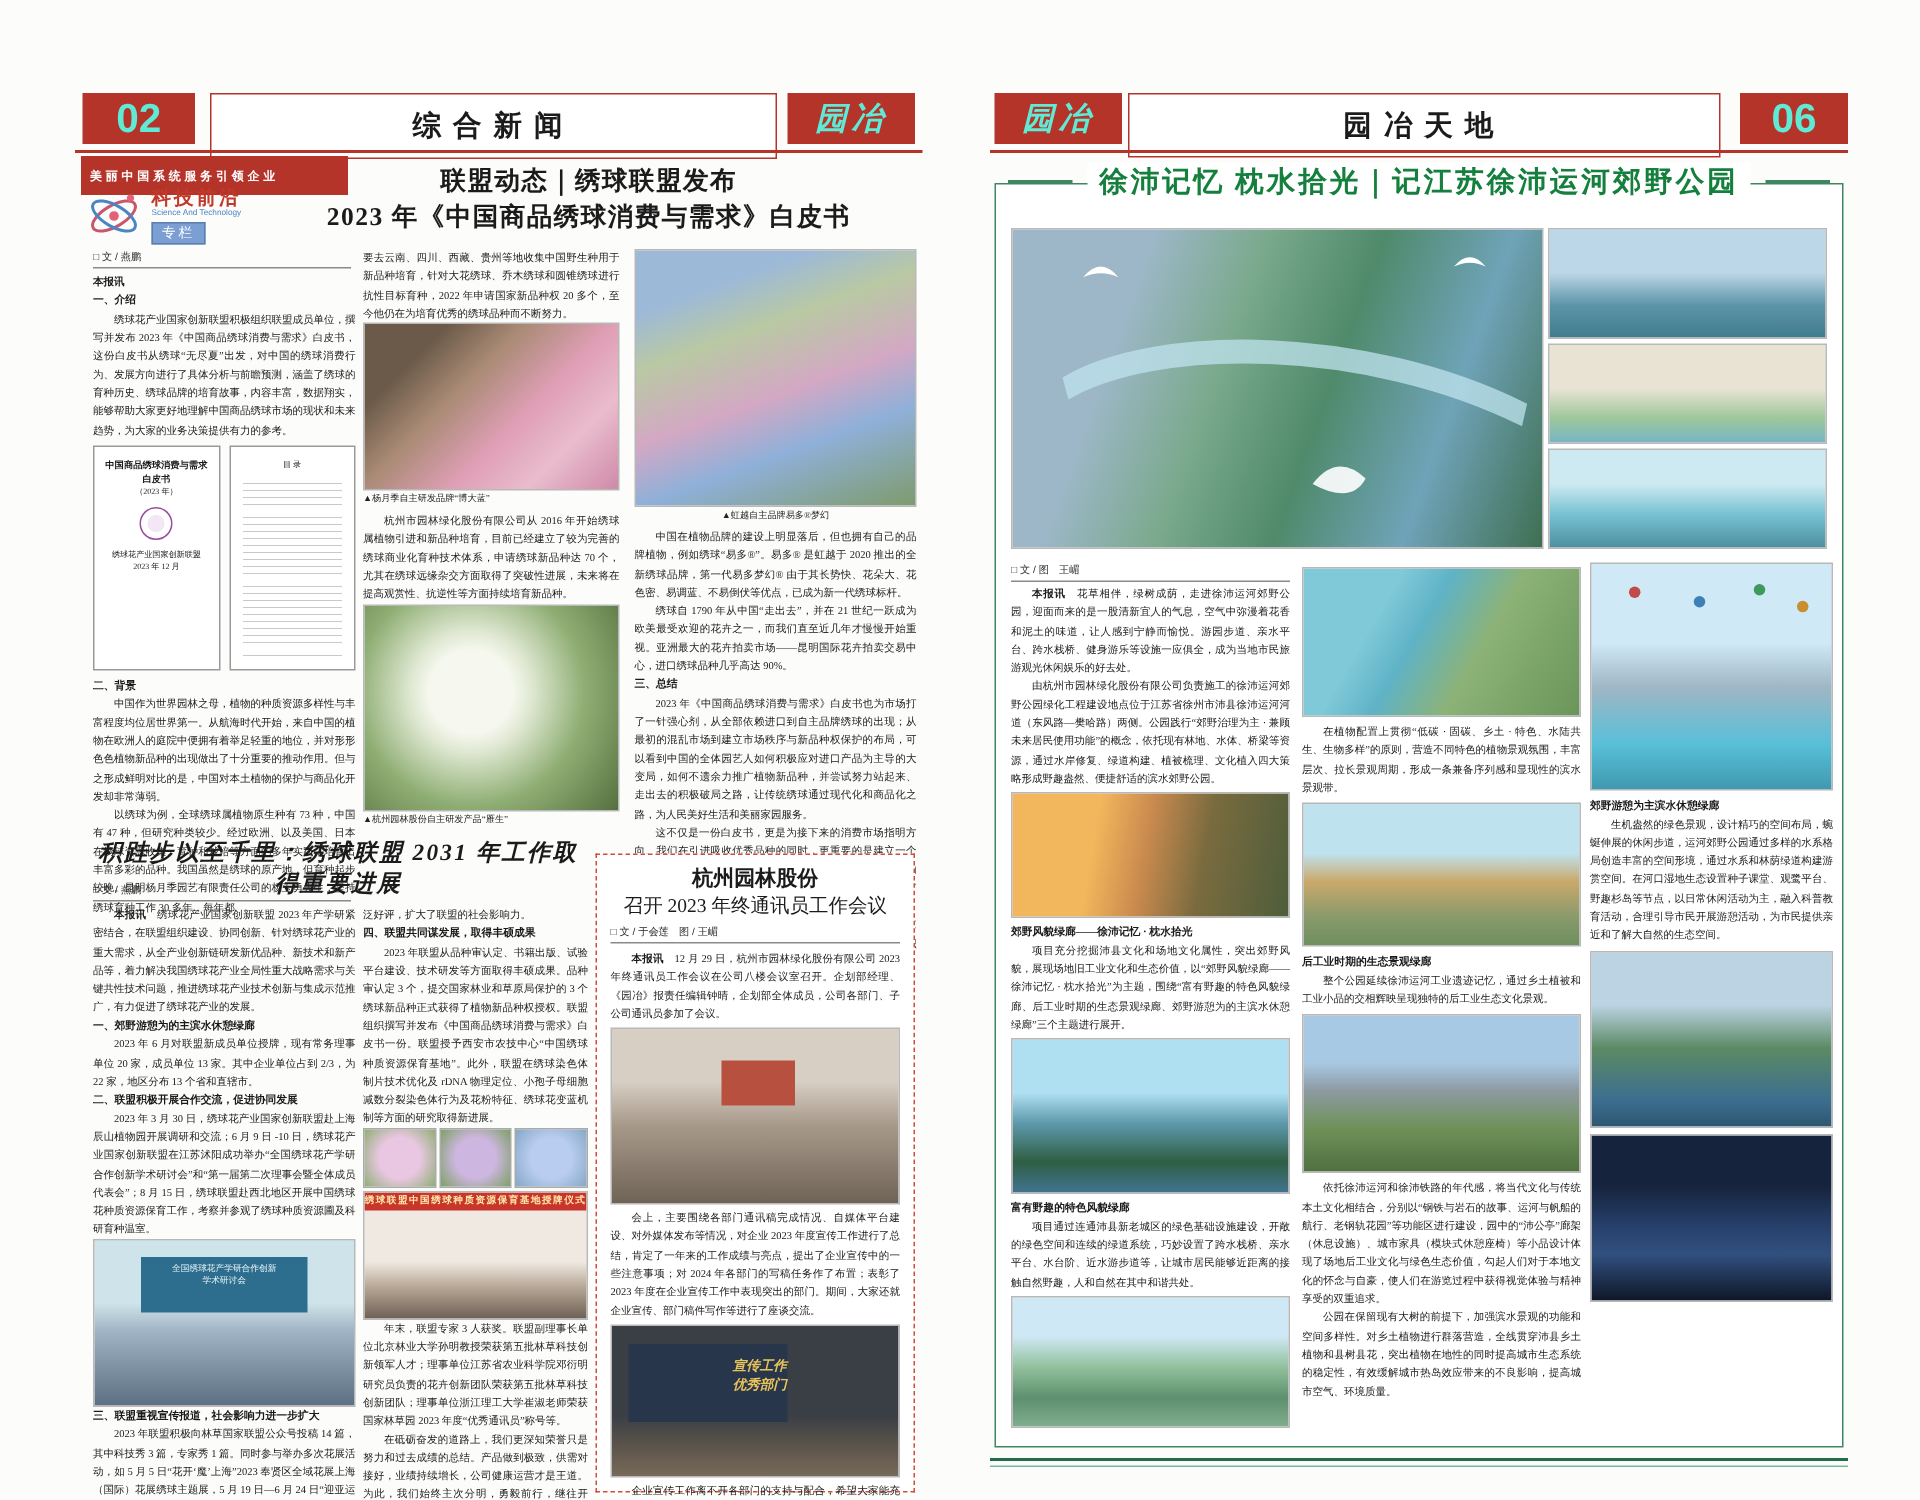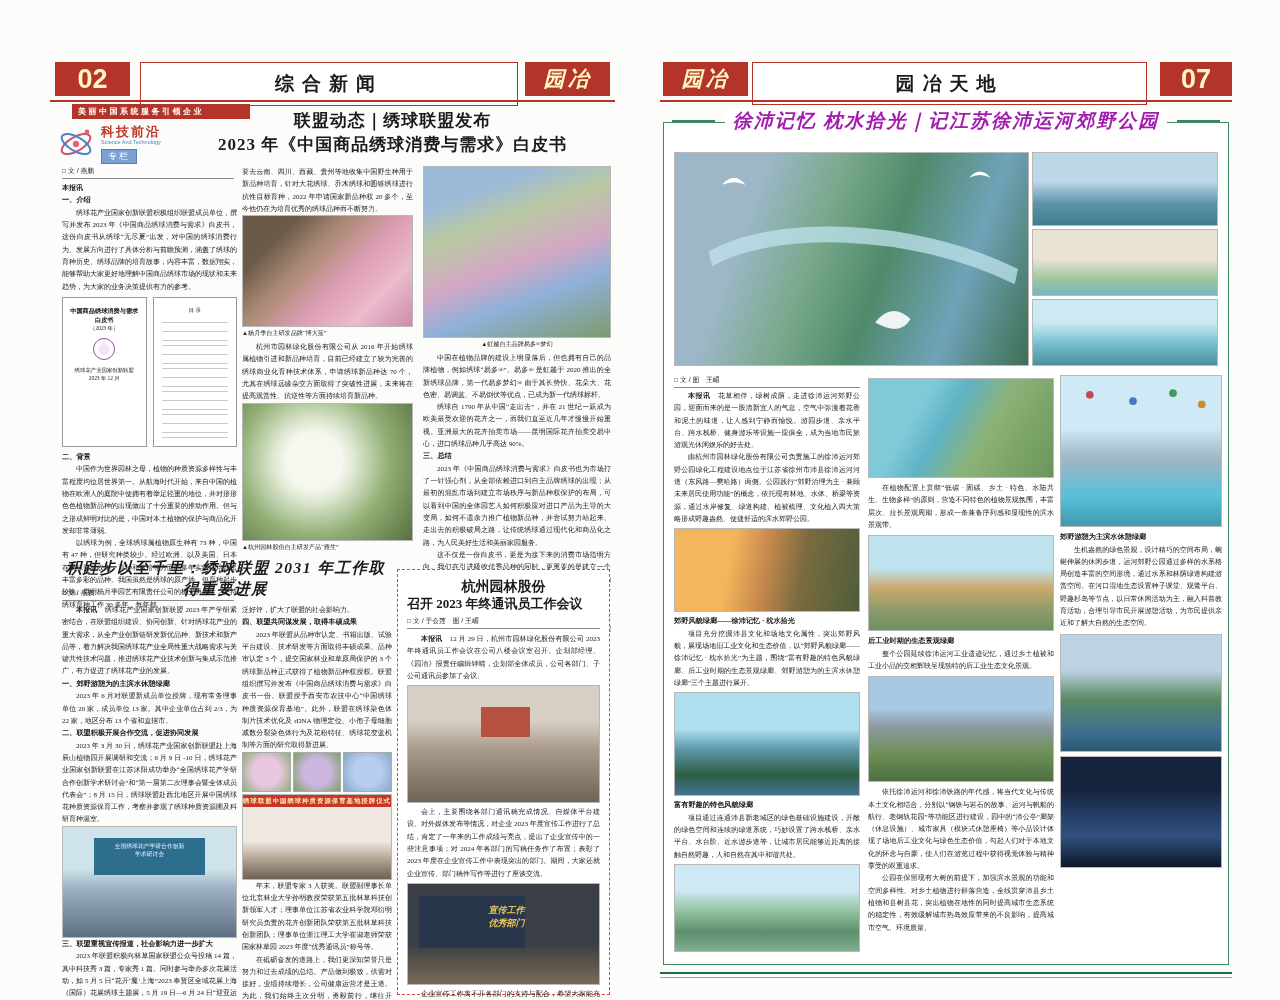--- a/index.html
+++ b/index.html
@@ -3,21 +3,21 @@
 <meta charset="utf-8">
 <style>
   *{box-sizing:border-box;margin:0;padding:0}
   html,body{width:1280px;height:1000px}
   body{position:relative;background:#fcfcfa;overflow:hidden;
        font-family:"Liberation Serif","DejaVu Serif",serif;color:#1b1b1b}
   .page{position:absolute;top:60px;height:932px}
   #pageL{left:50px;width:565px}
   #pageR{left:660px;width:575px}
   .abs{position:absolute}
-  .redbox{background:#b5342a;color:#fef9c3;display:flex;align-items:center;justify-content:center}
+  .redbox{background:#b5342a;color:#5eead4;display:flex;align-items:center;justify-content:center}
   .pn{font-family:"Liberation Sans",sans-serif;font-size:27px;font-weight:700}
   .mast{font-size:21px;font-weight:700;font-style:italic;letter-spacing:3px}
   .secbar{border:1.2px solid #b5342a;display:flex;align-items:center;justify-content:center;
           font-size:19px;font-weight:700;letter-spacing:8px;background:#fff}
   .rule{background:#b5342a;height:2px}
   .strip{background:#b5342a;color:#fff;font-size:8px;font-weight:700;letter-spacing:2.5px;
          display:flex;align-items:center;padding:0 6px}
   .badge{display:flex;align-items:center;gap:5px}
   .badge-title{color:#c0392b;font-size:13px;font-weight:700;letter-spacing:2px;line-height:14px}
   .badge-en{color:#4a86c6;font-size:5.5px;font-family:"Liberation Sans",sans-serif}
@@ -29,21 +29,21 @@
   .col p.noind{text-indent:0}
   .col h4{font-size:7.2px;line-height:12.5px;font-weight:700;text-indent:0}
   .lead{font-weight:700}
   .byline{font-size:6.8px;color:#1f1f1f;border-bottom:.6px solid #8a8a8a;padding-bottom:2px;
           font-family:"Liberation Sans",sans-serif}
   .cap{font-size:6.1px;line-height:9px;text-indent:0 !important;text-align:left;margin:2px 0 3px;color:#222}
   .ph{width:100%;border:.5px solid #b8b8b8;position:relative;overflow:hidden}
   .brush{font-style:italic;letter-spacing:1.5px}
   .dash{border:1.6px dashed #d24b3c;padding:8px 9px 6px;background:#fff}
   .gframe{border:1.3px solid #3d8862;background:#fff}
-  .ghead{color:#a21caf;font-size:19px;font-weight:700;letter-spacing:2px;font-style:italic;white-space:nowrap}
+  .ghead{color:#15803d;font-size:19px;font-weight:700;letter-spacing:2px;white-space:nowrap}
   .gline{height:1.5px;background:#3d8862;flex:1}
   .gbracket{display:flex;align-items:center;gap:10px}
   .coverbox{background:#fff;border:.6px solid #999;display:flex;flex-direction:column;
             align-items:center;justify-content:flex-start;padding:8px 3px;text-align:center}
   .covert{font-size:6.2px;font-weight:700;line-height:9px}
   .covers{font-size:5.4px;line-height:8px}
   .seal{width:22px;height:22px;border-radius:50%;border:1px solid #9a4ca0;margin:6px 0;
         background:radial-gradient(circle,#f3e7f5 0 40%,#fff 41%)}
   .toclines{flex:1;width:86%;margin-top:4px;
      background:repeating-linear-gradient(#fff 0 4px,#c9c9c9 4px 4.6px)}
@@ -55,21 +55,21 @@
 </style>
 </head>
 <body>
 
 <section class="page" id="pageL">
 
   <div class="abs redbox pn" style="left:5px;top:2px;width:75px;height:34px">02</div>
   <div class="abs secbar" style="left:90px;top:2px;width:378px;height:44px">综合新闻</div>
   <div class="abs redbox mast" style="left:475px;top:2px;width:85px;height:34px">园冶</div>
   <div class="abs rule" style="left:0;top:40px;width:565px"></div>
-  <div class="abs strip" style="left:22px;top:44px;width:178px;height:15px">美丽中国系统服务引领企业</div>
+  <div class="abs strip" style="left:4px;top:44px;width:178px;height:26px">美丽中国系统服务引领企业</div>
 
   <div class="abs badge" style="left:6px;top:64px;width:140px">
     <svg width="40" height="40" viewBox="0 0 40 40">
       <ellipse cx="20" cy="20" rx="16" ry="7" fill="none" stroke="#c9566e" stroke-width="2" transform="rotate(-30 20 20)"></ellipse>
       <ellipse cx="20" cy="20" rx="16" ry="7" fill="none" stroke="#4a86c6" stroke-width="2" transform="rotate(30 20 20)"></ellipse>
       <circle cx="20" cy="20" r="3.2" fill="#e3607a"></circle>
       <circle cx="31" cy="8" r="2.4" fill="#e3607a"></circle>
     </svg>
     <div>
       <div class="badge-title">科技前沿</div>
@@ -156,21 +156,21 @@
     </div>
     <div class="ph" style="height:86px;margin-top:2px;background:linear-gradient(#efe9e2 0 55%,#b7a896 75%,#6e6054)">
       <div class="bannertxt">绣球联盟中国绣球种质资源保育基地授牌仪式</div>
     </div>
     <p>年末，联盟专家 3 人获奖。联盟副理事长单位北京林业大学孙明教授荣获第五批林草科技创新领军人才；理事单位江苏省农业科学院邓衍明研究员负责的花卉创新团队荣获第五批林草科技创新团队；理事单位浙江理工大学崔淑老师荣获国家林草园 2023 年度“优秀通讯员”称号等。</p>
     <p>在砥砺奋发的道路上，我们更深知荣誉只是努力和过去成绩的总结。产品做到极致，供需对接好，业绩持续增长，公司健康运营才是王道。为此，我们始终主次分明，勇毅前行，继往开来，2024 年联盟将再接再厉做好各项工作。加强联盟建设，举办产业创新论坛等搭建交流平台，促进交流与合作。针对绣球花产业中出现的重大问题，组织联盟专家调研，提出解决关键问题的技术方案，促进产业健康发展。</p>
   </div>
 
   <div class="abs dash" style="left:347px;top:509px;width:213px;height:426px">
     <div style="font-size:14px;font-weight:700;text-align:center;line-height:17px">杭州园林股份</div>
-    <div style="font-size:13px;font-weight:700;text-align:left;line-height:17px">召开 2023 年终通讯员工作会议</div>
+    <div style="font-size:13px;font-weight:400;text-align:center;line-height:17px">召开 2023 年终通讯员工作会议</div>
     <div class="byline" style="margin:4px 0 4px">□ 文 / 于会莲　图 / 王嵋</div>
     <div class="col">
       <p><b class="lead">本报讯</b>　<span>12 月 29 日，杭州市园林绿化股份有限公司 2023 年终通讯员工作会议在公司八楼会议室召开。企划部经理、《园冶》报责任编辑钟晴，企划部全体成员，公司各部门、子公司通讯员参加了会议。</span></p>
       <div class="ph" style="height:118px;margin:3px 0;background:linear-gradient(#d8cfc4 0 30%,#a89a8b 55%,#6f6356)">
         <div style="position:absolute;left:38%;top:18%;width:26%;height:26%;background:#b8503f"></div>
       </div>
       <p>会上，主要围绕各部门通讯稿完成情况、自媒体平台建设、对外媒体发布等情况，对企业 2023 年度宣传工作进行了总结，肯定了一年来的工作成绩与亮点，提出了企业宣传中的一些注意事项；对 2024 年各部门的写稿任务作了布置；表彰了 2023 年度在企业宣传工作中表现突出的部门。期间，大家还就企业宣传、部门稿件写作等进行了座谈交流。</p>
       <div class="ph" style="height:102px;margin:3px 0;background:linear-gradient(#3a3f46 0 60%,#5c544a 80%,#776a5a)">
         <div class="screen-gold" style="position:absolute;left:6%;top:12%;width:55%;height:52%;background:#27364a;font-size:9px;line-height:13px;padding-top:8px">
           <div>宣传工作</div>
@@ -179,21 +179,21 @@
       </div>
       <p>企业宣传工作离不开各部门的支持与配合，希望大家能充分认识宣传工作的重要性，在新的一年，不断创新工作思路，深挖企业宣传亮点，继续保持写作热情，多写稿、写好稿，为企业的宣传工作再添光彩。</p>
     </div>
   </div>
 </section>
 
 <section class="page" id="pageR">
 
   <div class="abs redbox mast" style="left:3px;top:2px;width:85px;height:34px">园冶</div>
   <div class="abs secbar" style="left:92px;top:2px;width:395px;height:43px">园冶天地</div>
-  <div class="abs redbox pn" style="left:500px;top:2px;width:72px;height:34px">07</div>
+  <div class="abs redbox pn" style="left:500px;top:2px;width:72px;height:34px">06</div>
   <div class="abs rule" style="left:0;top:40px;width:572px"></div>
 
   <div class="abs gframe" style="left:3px;top:62px;width:566px;height:843px"></div>
 
   <div class="abs gbracket" style="left:12px;top:48px;width:548px;background:transparent">
     <div class="gline"></div>
     <div class="ghead" style="background:#fff;padding:0 8px">徐沛记忆 枕水拾光｜记江苏徐沛运河郊野公园</div>
     <div class="gline"></div>
   </div>
 

